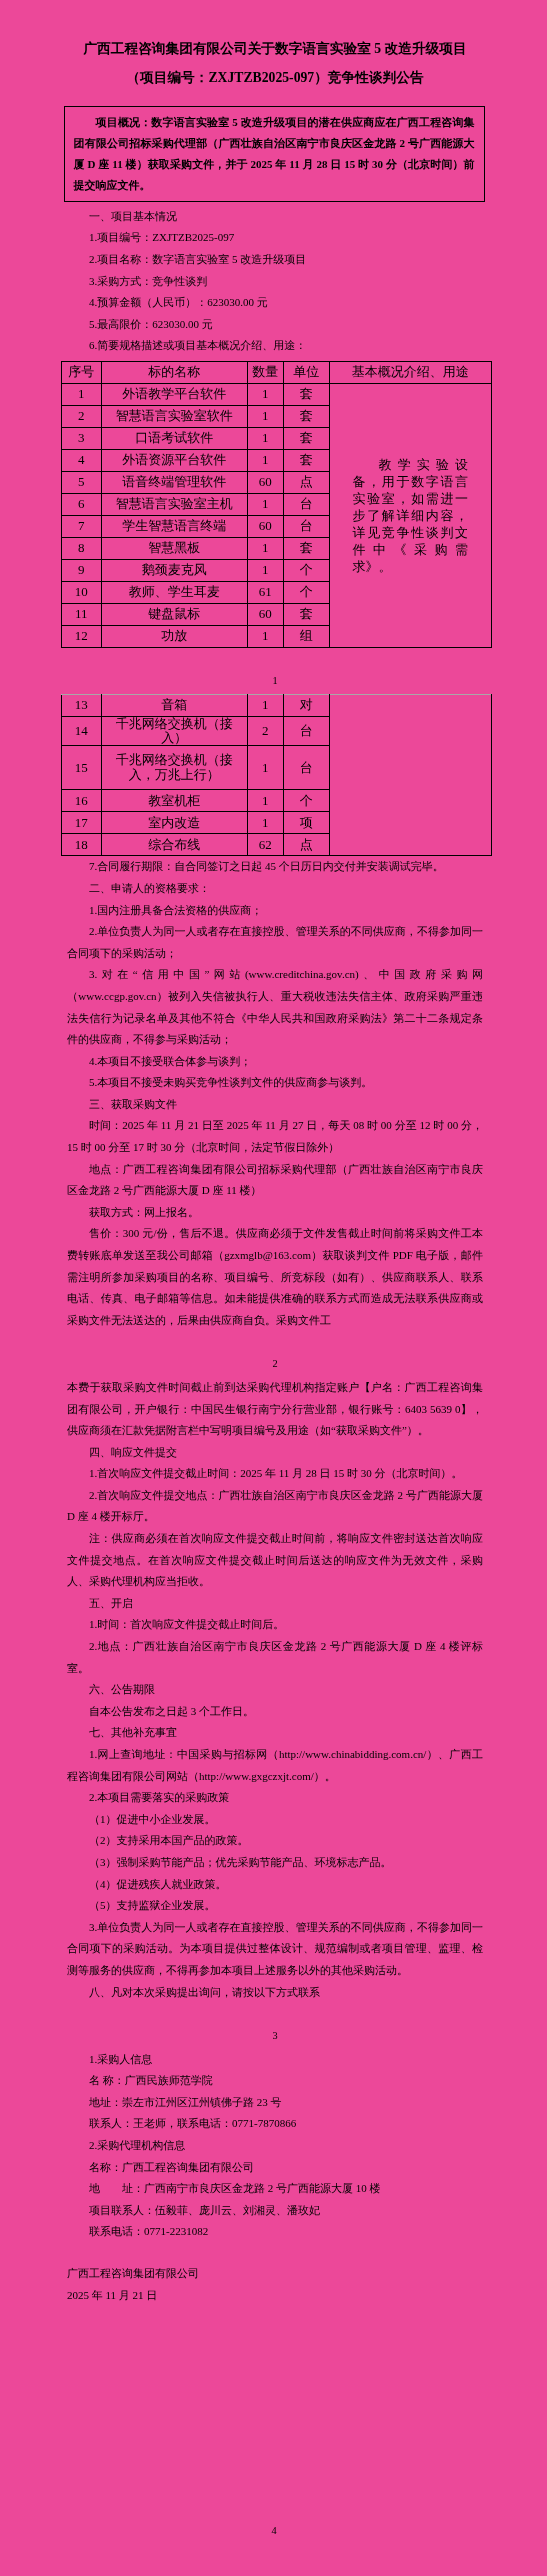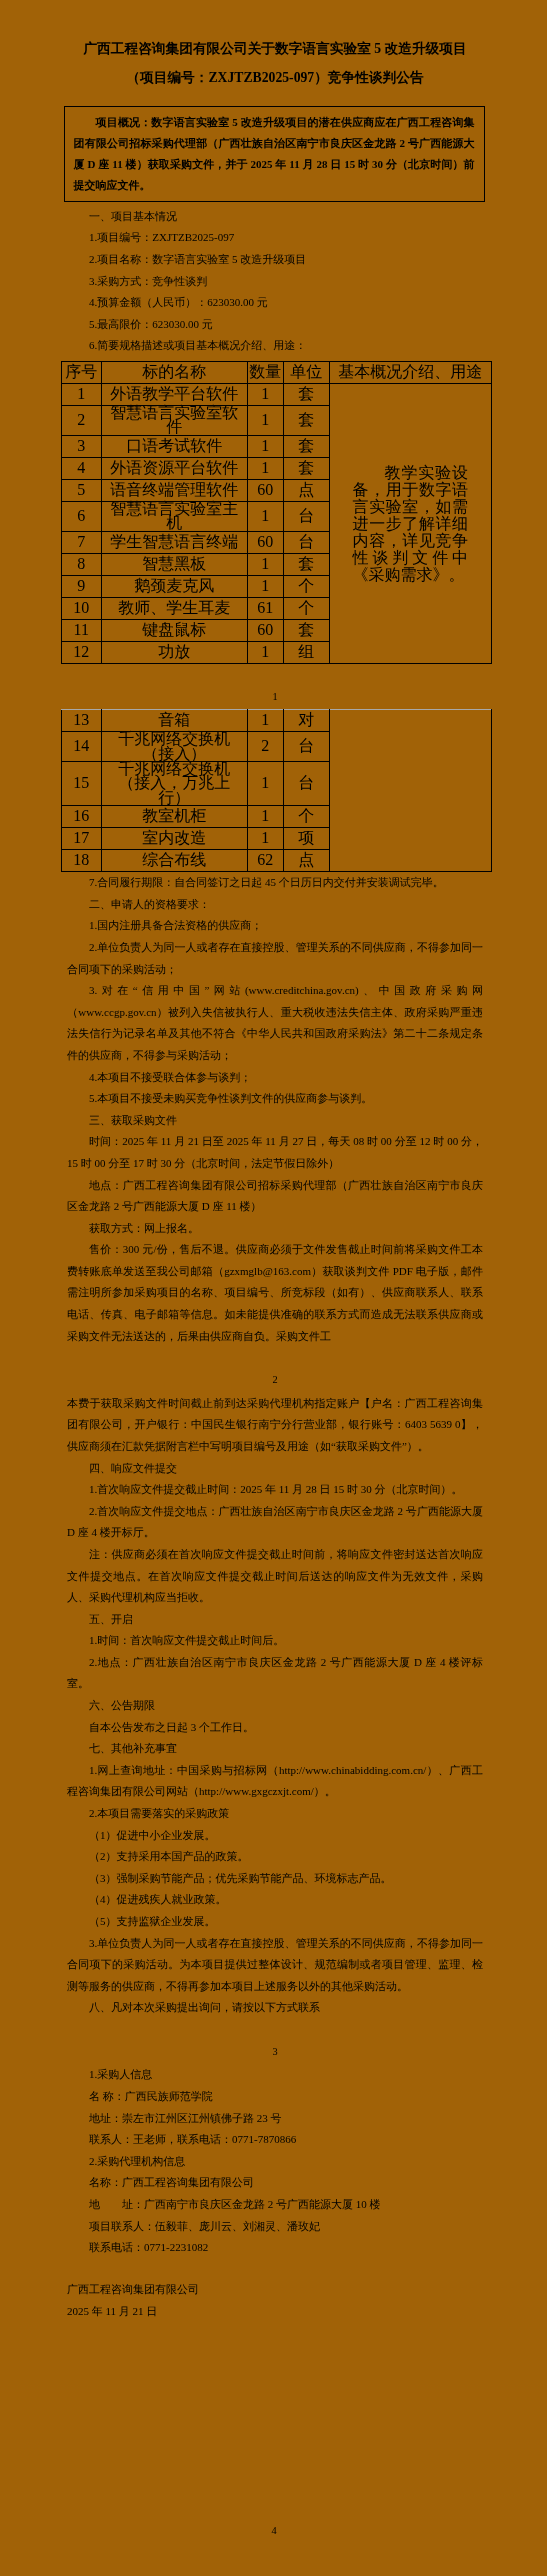--- a/index.html
+++ b/index.html
@@ -1,33 +1,33 @@
 <!DOCTYPE html>
 <html style="font-size:11px"><head>
 <meta charset="utf-8">
 <style>
   html,body{margin:0;padding:0;background:#ffffff;}
   body{
     width:548px;height:2576px;
     font-family:"Liberation Serif","DejaVu Serif",serif;
     color:#000;
   }
-  .doc{position:relative;width:548px;height:2576px;overflow:hidden;background:#a16207;}
+  .doc{position:relative;width:548px;height:2576px;overflow:hidden;background:#ec4899;}
   .inner{padding:34px 65px 0 67px;}
   .title{font-weight:bold;font-size:13.7px;line-height:29px;text-align:center;margin:0 -4.1px;}
   .overview-box{
     margin:13.7px 0 4.1px -3.4px;width:401px;
     border:0.7px solid #000;padding:5px 9px;
     font-weight:bold;font-size:11px;line-height:21px;text-align:justify;
   }
   .overview-box p{margin:0;text-indent:2em;}
   .blk{margin:0;font-size:11px;line-height:21.6px;text-align:justify;text-indent:2em;}
   .blk-flush{text-indent:0;}
   .blk-pagenum{margin:25px 0 5.5px;text-align:center;font-size:10.3px;line-height:15px;text-indent:0;}
-  table{border-collapse:collapse;table-layout:fixed;width:430px;margin:4.1px 0 0 -6.2px;font-size:16px;}
+  table{border-collapse:collapse;table-layout:fixed;width:430px;margin:4.1px 0 0 -6.2px;font-size:13px;}
   td{border:0.7px solid #000;text-align:center;vertical-align:middle;padding:0 1.4px;height:21px;line-height:14.4px;}
   tr.h2x td{height:43px;}
   td.note-cell{text-align:justify;padding:2.7px 6.8px;}
   td.note-cell p{margin:16px;text-indent:2em;line-height:17px;}
   table.t2 tr:first-child td{border-top:1.4px solid #a8a8a8;}
   .sig{margin-top:20.5px;text-align:left;font-size:11px;line-height:21.6px;}
   .sig div{margin:0;}
   .pagenum-last{position:absolute;left:0;width:548px;top:2523px;text-align:center;font-size:10.3px;line-height:15px;}
 </style>
 </head>

